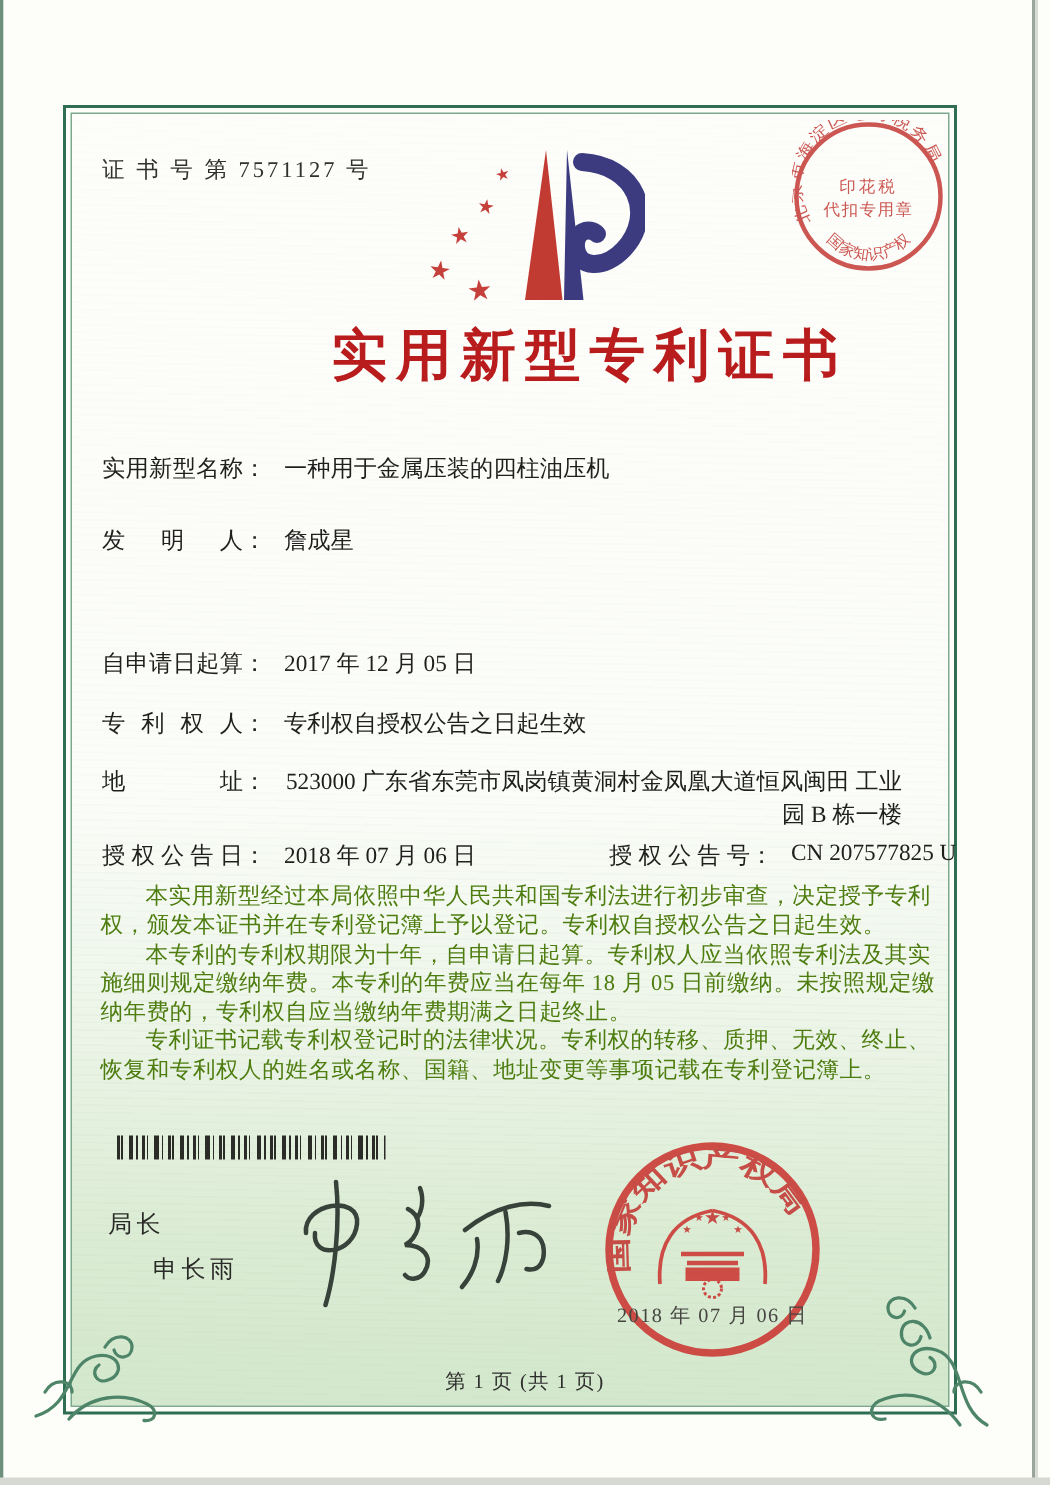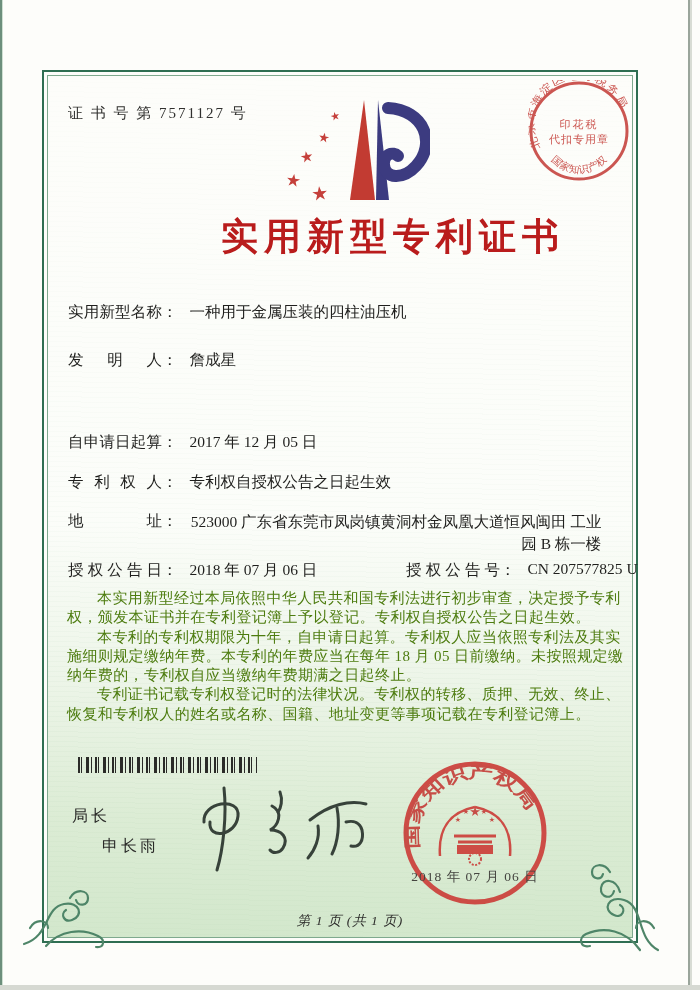--- a/index.html
+++ b/index.html
@@ -48,21 +48,21 @@
   .sig-hand{position:absolute;left:188px;top:778px;width:185px;height:100px;}
   
   .stamp-tax{position:absolute;left:528px;top:80px;width:102px;height:102px;opacity:.88;}
   .stamp-sipo{position:absolute;left:402px;top:760px;width:146px;height:146px;opacity:.92;}
   .stamp-date{position:absolute;left:400px;top:868px;width:150px;text-align:center;
     font-size:13.5px;color:#454540;letter-spacing:1px;}
   
   .flourish-l{position:absolute;left:20px;top:884px;width:92px;height:66px;}
   .flourish-r{position:absolute;left:572px;top:858px;width:92px;height:95px;transform:scaleX(-1);}
   
-  .footer{position:absolute;left:0;top:912px;width:700px;text-align:center;font-size:13.5px;color:#2e2e2c;letter-spacing:1px;font-style:italic;}
+  .footer{position:absolute;left:0;top:912px;width:700px;text-align:center;font-size:13.5px;color:#2e2e2c;letter-spacing:1px;}
   .red{fill:#c5403b;}
 </style>
 </head>
 <body>
 
 <div class="page">
 
   <div class="frame">
     <div class="frame-inner"></div>
   </div>

